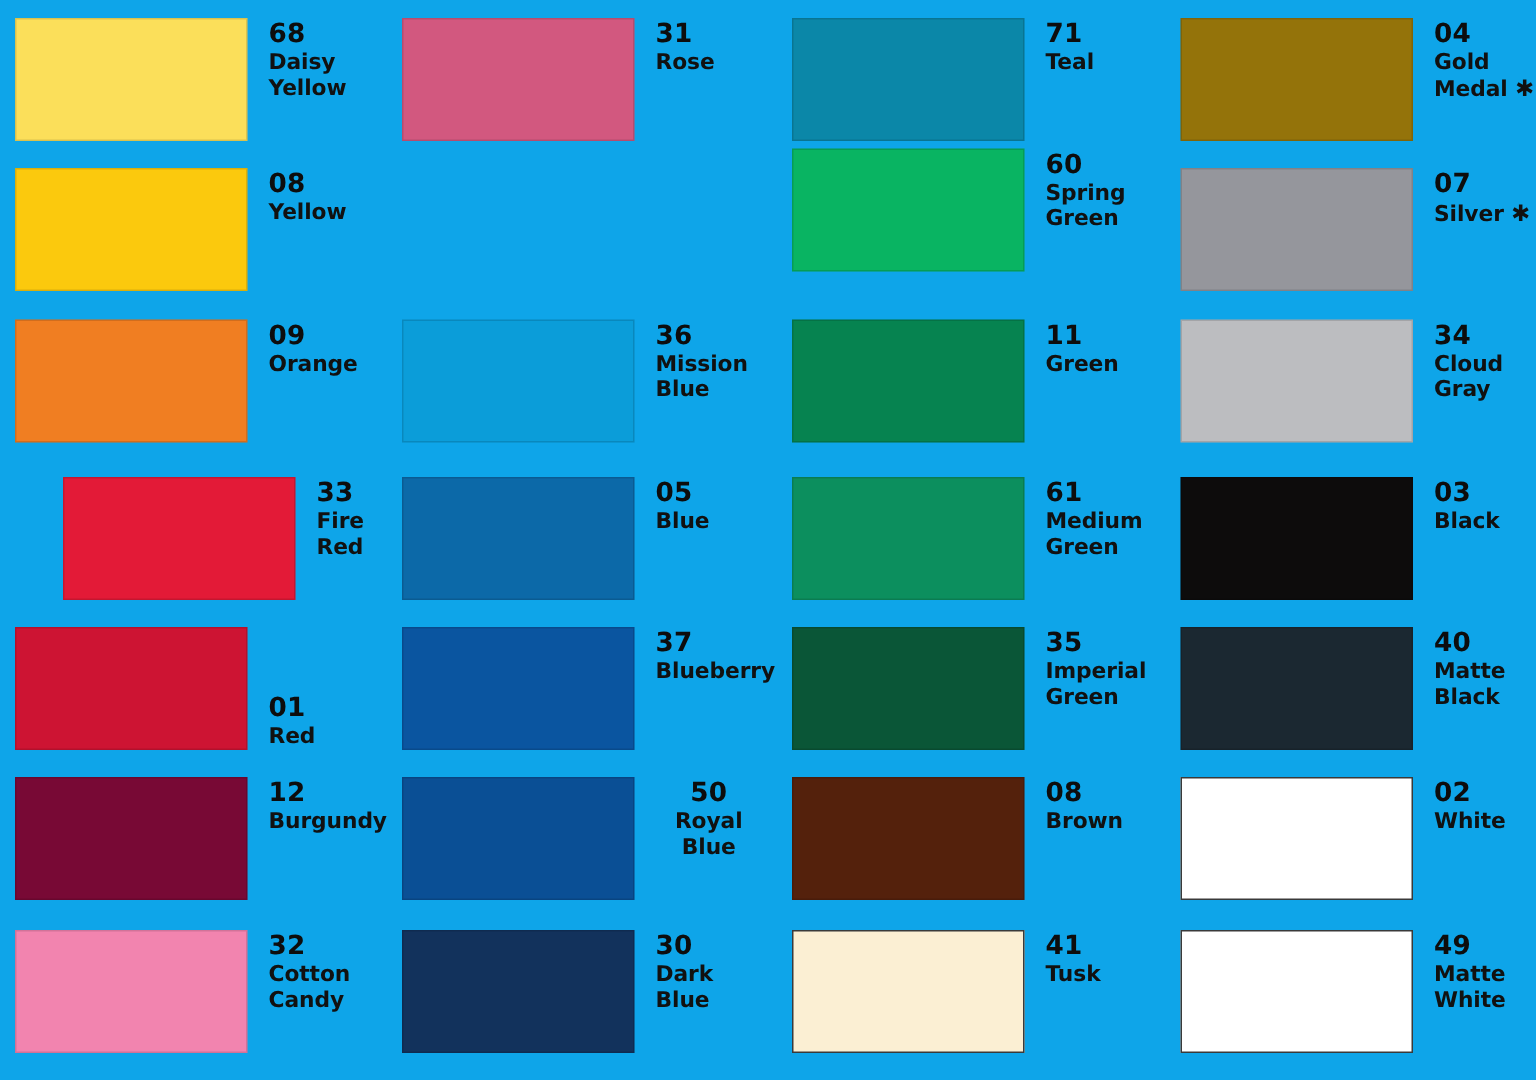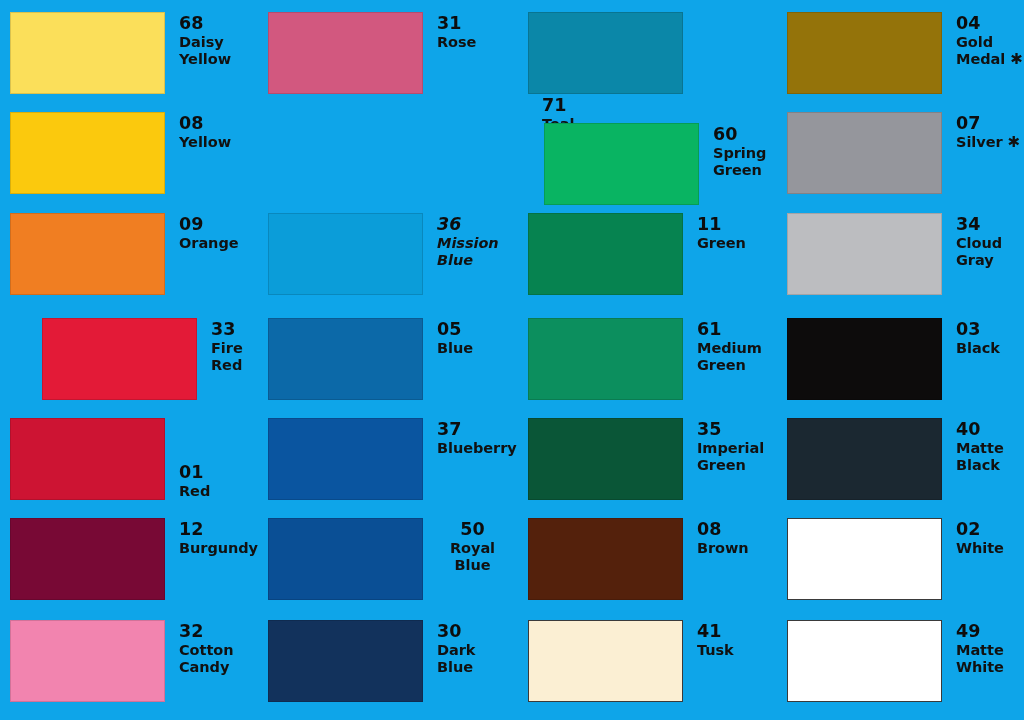--- a/index.html
+++ b/index.html
@@ -84,21 +84,21 @@
 Yellow</span></span>
       </div>
     </div>
     <div class="swatch-cell" style="left: 268px; top: 12px; width: 240px;">
       <div class="swatch-chip" title="#d2587f" style="background: rgb(210, 88, 127); width: 155px; height: 82px;"></div>
       <div class="swatch-label">
         <span class="swatch-code">31</span>
         <span class="swatch-name"><span>Rose</span></span>
       </div>
     </div>
-    <div class="swatch-cell" style="left: 528px; top: 12px; width: 240px; flex-direction: column;">
+    <div class="swatch-cell" style="left: 528px; top: 12px; width: 240px;">
       <div class="swatch-chip" title="#0b87a8" style="background: rgb(11, 135, 168); width: 155px; height: 82px;"></div>
       <div class="swatch-label">
         <span class="swatch-code">71</span>
         <span class="swatch-name"><span>Teal</span></span>
       </div>
     </div>
     <div class="swatch-cell" style="left: 787px; top: 12px; width: 240px;">
       <div class="swatch-chip" title="#94730a" style="background: rgb(148, 115, 10); width: 155px; height: 82px;"></div>
       <div class="swatch-label">
         <span class="swatch-code">04</span>
@@ -106,21 +106,21 @@
 Medal</span> <span class="metallic-mark">✱</span></span>
       </div>
     </div>
     <div class="swatch-cell" style="left: 10px; top: 112px; width: 240px;">
       <div class="swatch-chip" title="#fbc90d" style="background: rgb(251, 201, 13); width: 155px; height: 82px;"></div>
       <div class="swatch-label">
         <span class="swatch-code">08</span>
         <span class="swatch-name"><span>Yellow</span></span>
       </div>
     </div>
-    <div class="swatch-cell" style="left: 528px; top: 123px; width: 240px; margin-left: 16px;">
+    <div class="swatch-cell" style="left: 528px; top: 99px; width: 240px;">
       <div class="swatch-chip" title="#09b462" style="background: rgb(9, 180, 98); width: 155px; height: 82px;"></div>
       <div class="swatch-label">
         <span class="swatch-code">60</span>
         <span class="swatch-name"><span>Spring
 Green</span></span>
       </div>
     </div>
     <div class="swatch-cell" style="left: 787px; top: 112px; width: 240px;">
       <div class="swatch-chip" title="#95969c" style="background: rgb(149, 150, 156); width: 155px; height: 82px;"></div>
       <div class="swatch-label">
@@ -128,21 +128,21 @@
         <span class="swatch-name"><span>Silver</span> <span class="metallic-mark">✱</span></span>
       </div>
     </div>
     <div class="swatch-cell" style="left: 10px; top: 213px; width: 240px;">
       <div class="swatch-chip" title="#f07e22" style="background: rgb(240, 126, 34); width: 155px; height: 82px;"></div>
       <div class="swatch-label">
         <span class="swatch-code">09</span>
         <span class="swatch-name"><span>Orange</span></span>
       </div>
     </div>
-    <div class="swatch-cell" style="left: 268px; top: 213px; width: 240px; font-style: italic;">
+    <div class="swatch-cell" style="left: 268px; top: 213px; width: 240px;">
       <div class="swatch-chip" title="#0b9dd9" style="background: rgb(11, 157, 217); width: 155px; height: 82px;"></div>
       <div class="swatch-label">
         <span class="swatch-code">36</span>
         <span class="swatch-name"><span>Mission
 Blue</span></span>
       </div>
     </div>
     <div class="swatch-cell" style="left: 528px; top: 213px; width: 240px;">
       <div class="swatch-chip" title="#068350" style="background: rgb(6, 131, 80); width: 155px; height: 82px;"></div>
       <div class="swatch-label">

